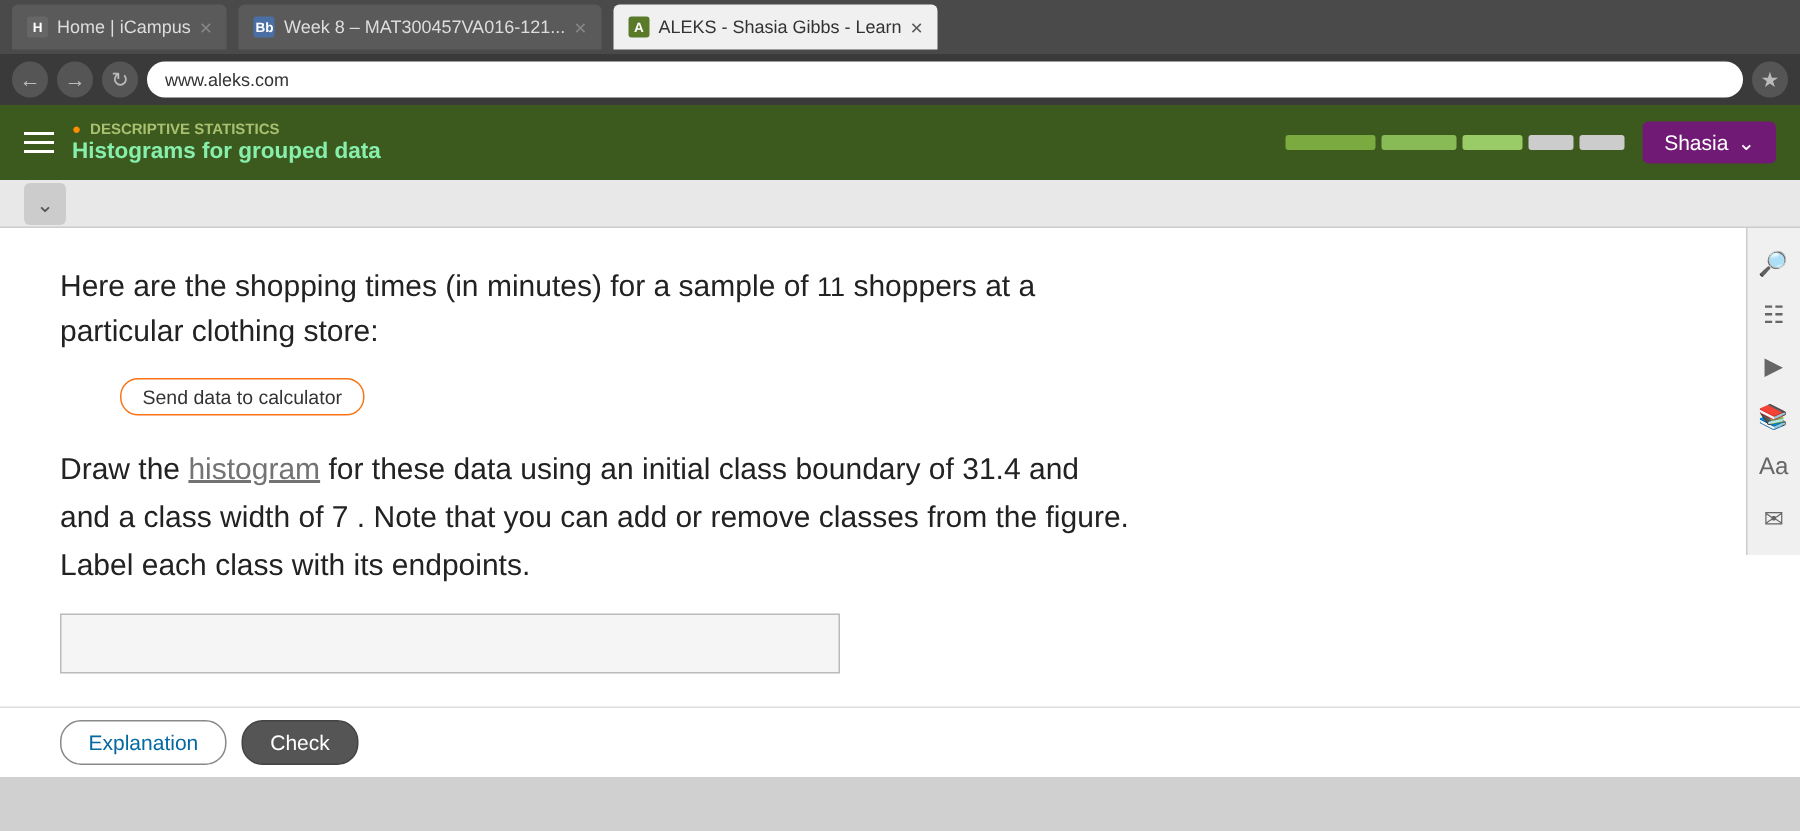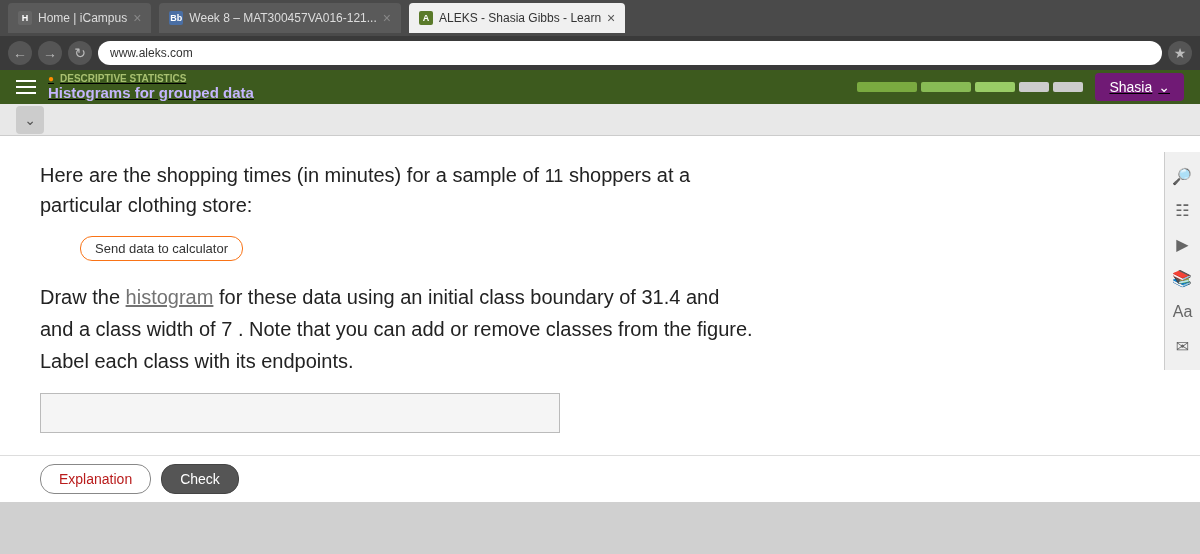--- a/index.html
+++ b/index.html
@@ -81,24 +81,23 @@
       padding: 0 12px;
       font-size: 12px;
       color: #333;
     }
 
     
     .aleks-bar {
       display: flex;
       align-items: center;
       background: #3d5a1e;
-      height: 34px;
+      height: 50px;
       padding: 0 16px;
       gap: 12px;
-      text-decoration: underline;
     }
     .hamburger {
       display: flex; flex-direction: column; gap: 4px; cursor: pointer;
     }
     .hamburger span {
       display: block; width: 20px; height: 2px; background: white;
     }
     .topic-info {
       flex: 1;
     }
@@ -109,21 +108,21 @@
       font-weight: bold;
       display: flex; align-items: center; gap: 6px;
     }
     .topic-label::before {
       content: '●';
       color: #ff8c00;
       font-size: 10px;
     }
     .topic-title {
       font-size: 15px;
-      color: #c4b5fd;
+      color: #86efac;
       font-weight: bold;
     }
     
     .progress-area {
       display: flex; align-items: center; gap: 4px;
     }
     .progress-seg {
       height: 10px;
       border-radius: 2px;
     }
@@ -224,21 +223,21 @@
       left: 0;
       right: 0;
     }
     .bottom-btn {
       border: 1px solid #888;
       border-radius: 14px;
       padding: 6px 18px;
       font-size: 14px;
       background: white;
       cursor: pointer;
-      color: #b91c1c;
+      color: #0369a1;
     }
     .bottom-btn.primary {
       background: #555;
       color: white;
       border-color: #444;
     }
 
     
     .right-sidebar {
       position: absolute;

